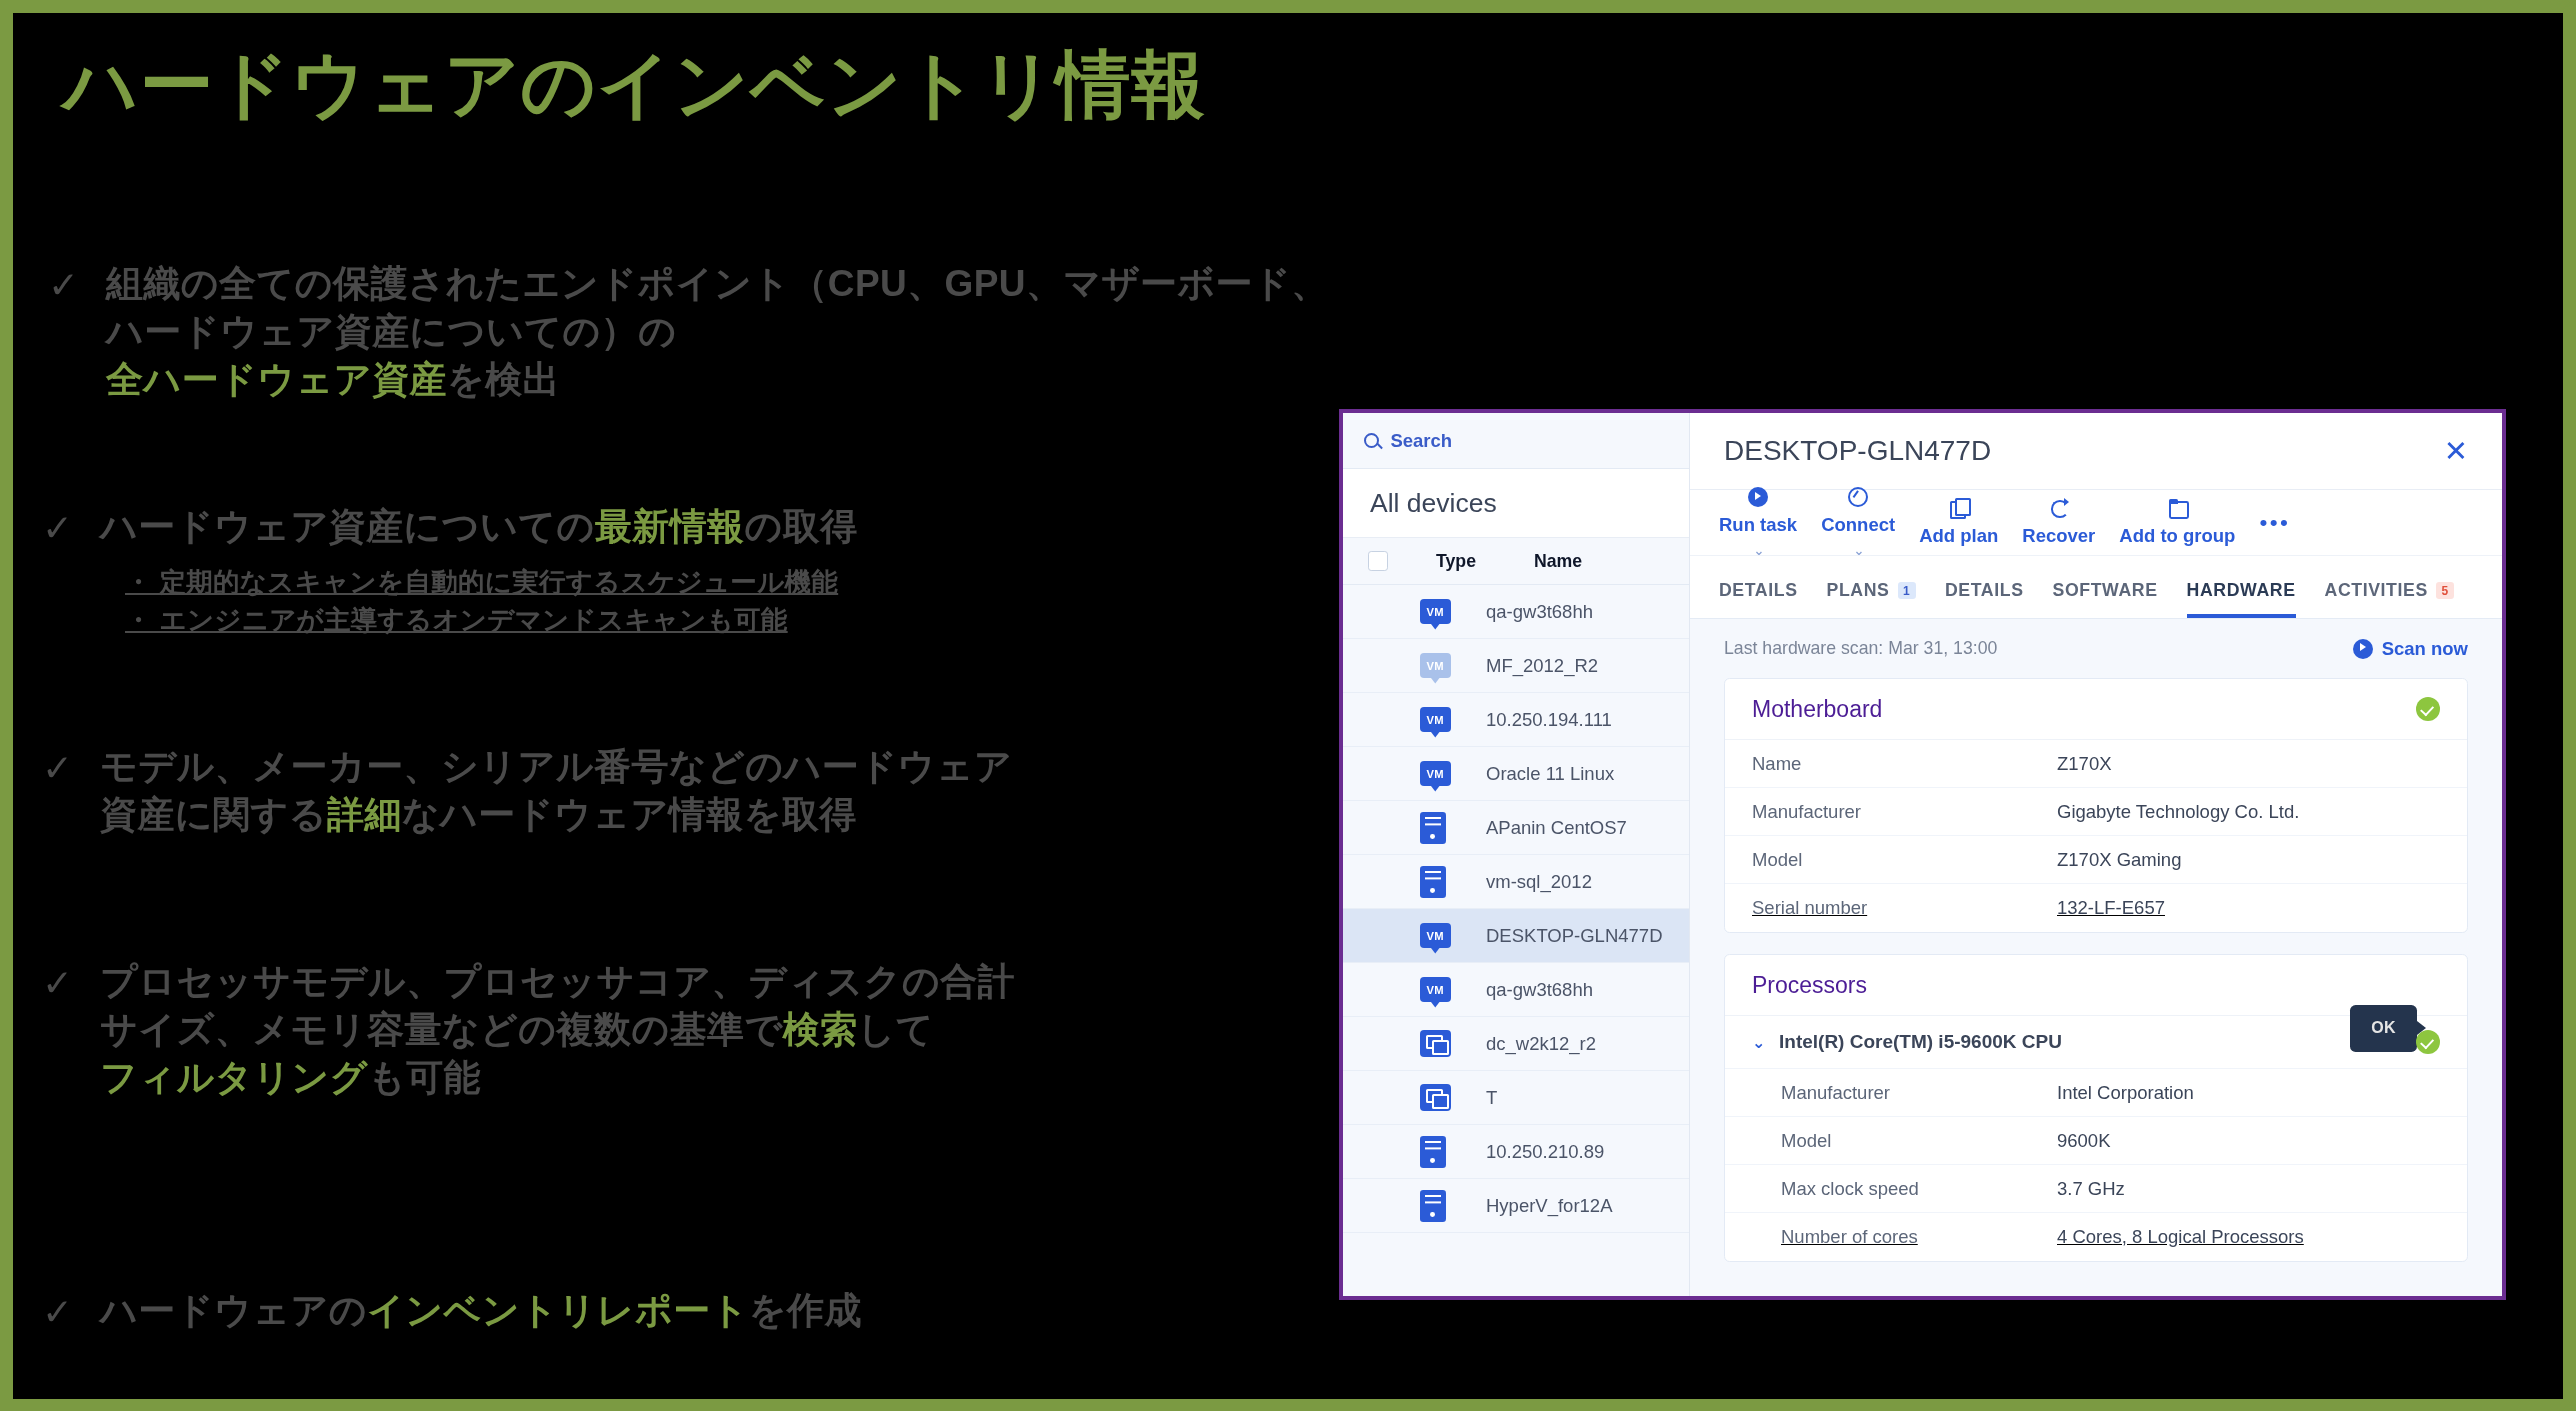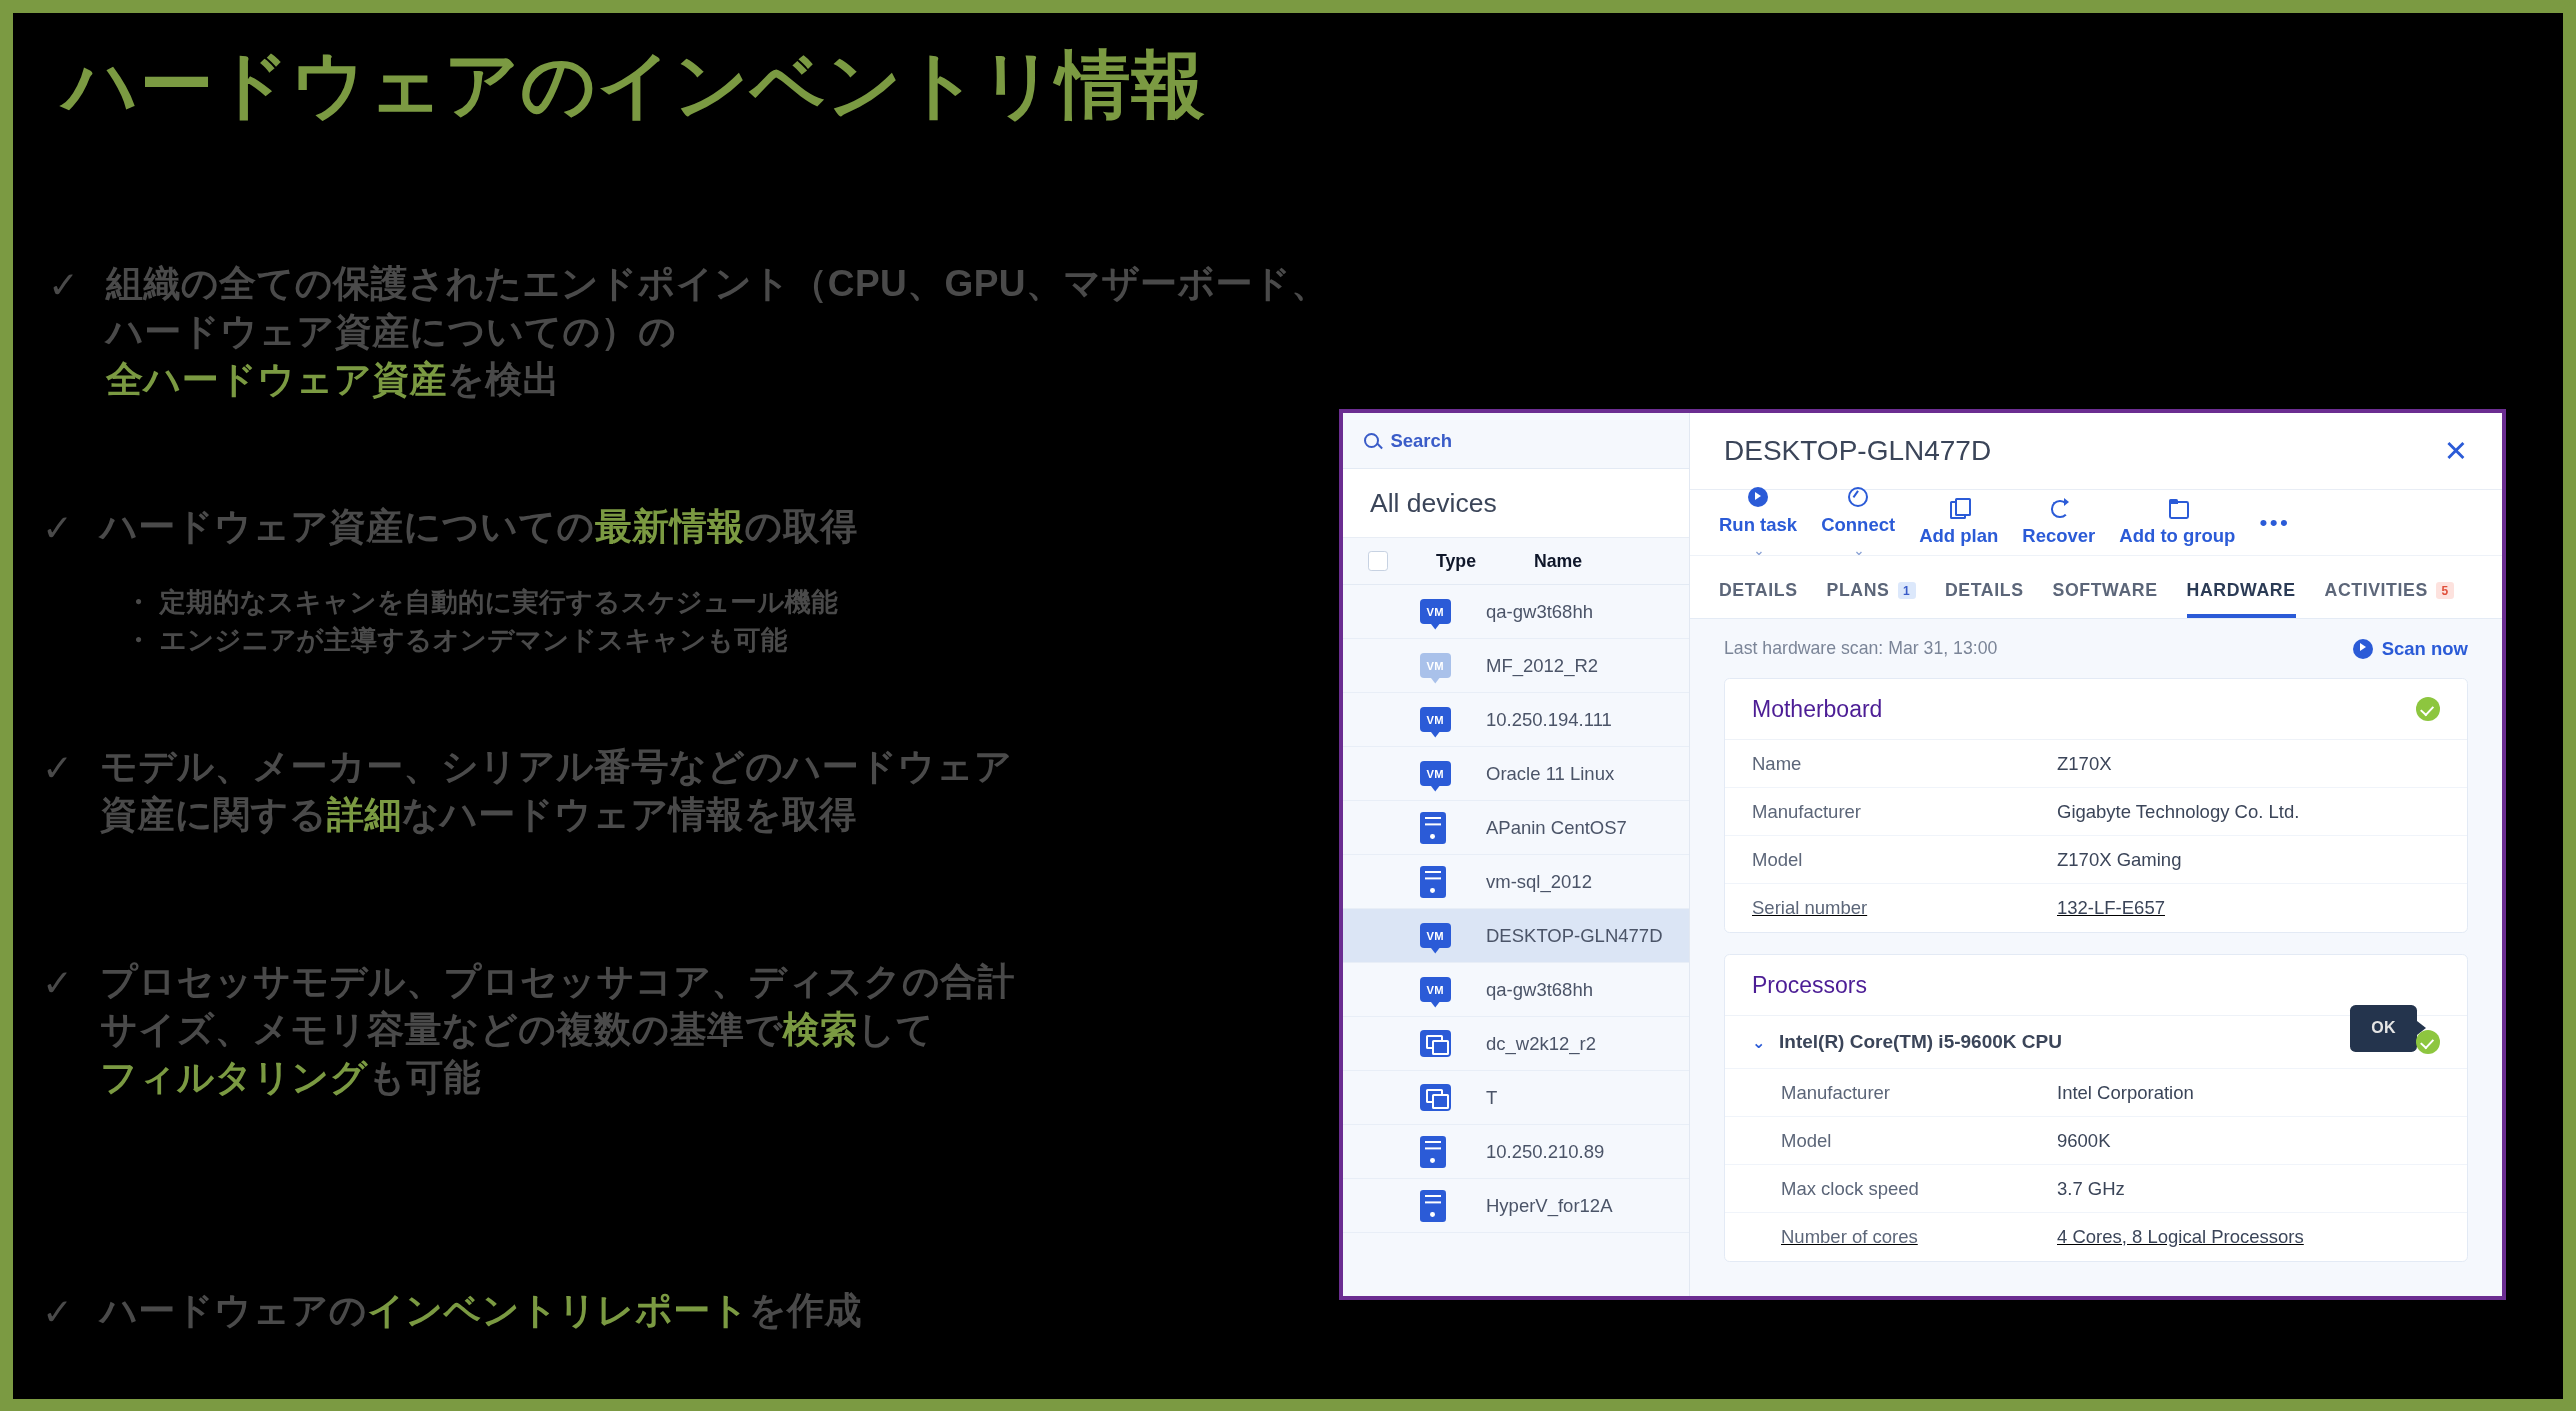--- a/index.html
+++ b/index.html
@@ -55,21 +55,21 @@
     position: absolute;
     color: #4a4a4a;
     font-size: 26.5px;
     font-weight: 700;
     line-height: 1.42;
     letter-spacing: 0.3px;
   }
 
   #b1 { left: 35px; top: 247px; }
   #b2 { left: 29px; top: 490px; }
-  #subs1 { left: 112px; top: 571px; }
+  #subs1 { left: 112px; top: 551px; text-decoration: underline; }
   #b3 { left: 29px; top: 730px; }
   #b4 { left: 29px; top: 945px; }
   #b5 { left: 29px; top: 1274px; }
 
   
   #shot {
     position: absolute;
     left: 1326px; top: 396px;
     width: 1167px; height: 891px;
     background: #ffffff;

